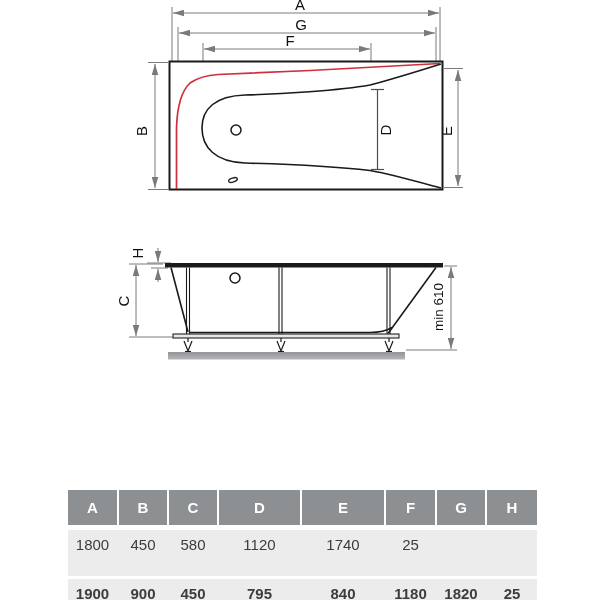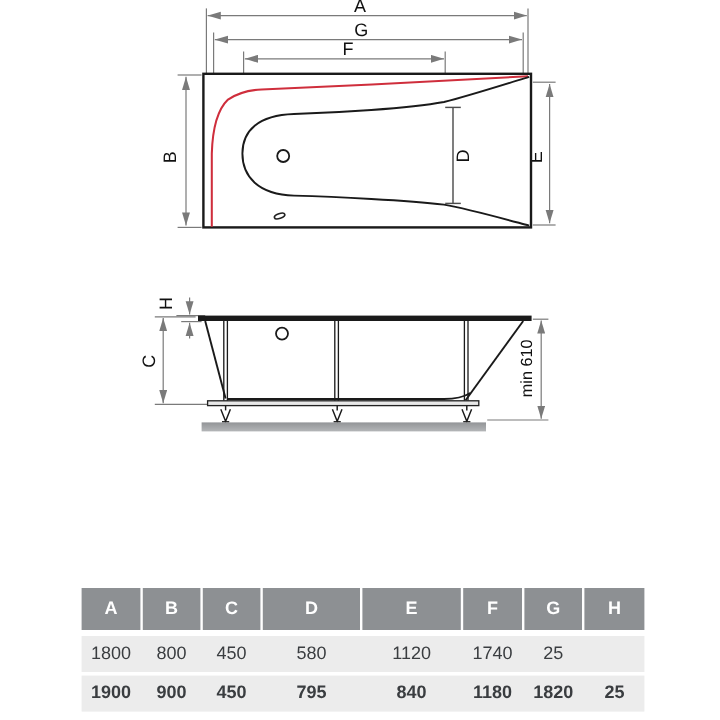--- a/index.html
+++ b/index.html
@@ -7,21 +7,21 @@
   .stage{position:relative;width:600px;height:600px;background:#fff;}
   svg{position:absolute;left:0;top:0;}
   svg text{font-family:"Liberation Sans", sans-serif;font-size:15px;fill:#111;}
   svg text.small{font-size:13.5px;}
 
   
   .dim-table{position:absolute;left:68px;top:490px;width:469px;}
   .grid-row{display:grid;grid-template-columns:49px 48px 48px 81px 82px 49px 48px 50px;column-gap:2px;}
   .hdr .cell{background:#8d9093;color:#ffffff;font-weight:bold;font-size:15px;
     height:35px;line-height:35px;text-align:center;}
-  .body-row{background:#ececec;height:30px;}
+  .body-row{background:#ececec;height:46px;}
   .body-row .cell{height:30px;line-height:30px;text-align:center;font-size:15px;color:#3a3d40;}
   .gap5{margin-top:5px;} .gap3{margin-top:3px;font-weight:bold;}
 </style>
 </head>
 <body>
 
 <div class="stage">
 
 <svg width="600" height="480" viewBox="0 0 600 480">
   <defs>
@@ -164,21 +164,20 @@
     <div class="cell">B</div>
     <div class="cell">C</div>
     <div class="cell">D</div>
     <div class="cell">E</div>
     <div class="cell">F</div>
     <div class="cell">G</div>
     <div class="cell">H</div>
   </div>
   <div class="grid-row body-row gap5">
     <div class="cell">1800</div>
-    <div class="cell">800</div>
     <div class="cell">450</div>
     <div class="cell">580</div>
     <div class="cell">1120</div>
     <div class="cell">1740</div>
     <div class="cell">25</div>
   </div>
   <div class="grid-row body-row gap3">
     <div class="cell">1900</div>
     <div class="cell">900</div>
     <div class="cell">450</div>

